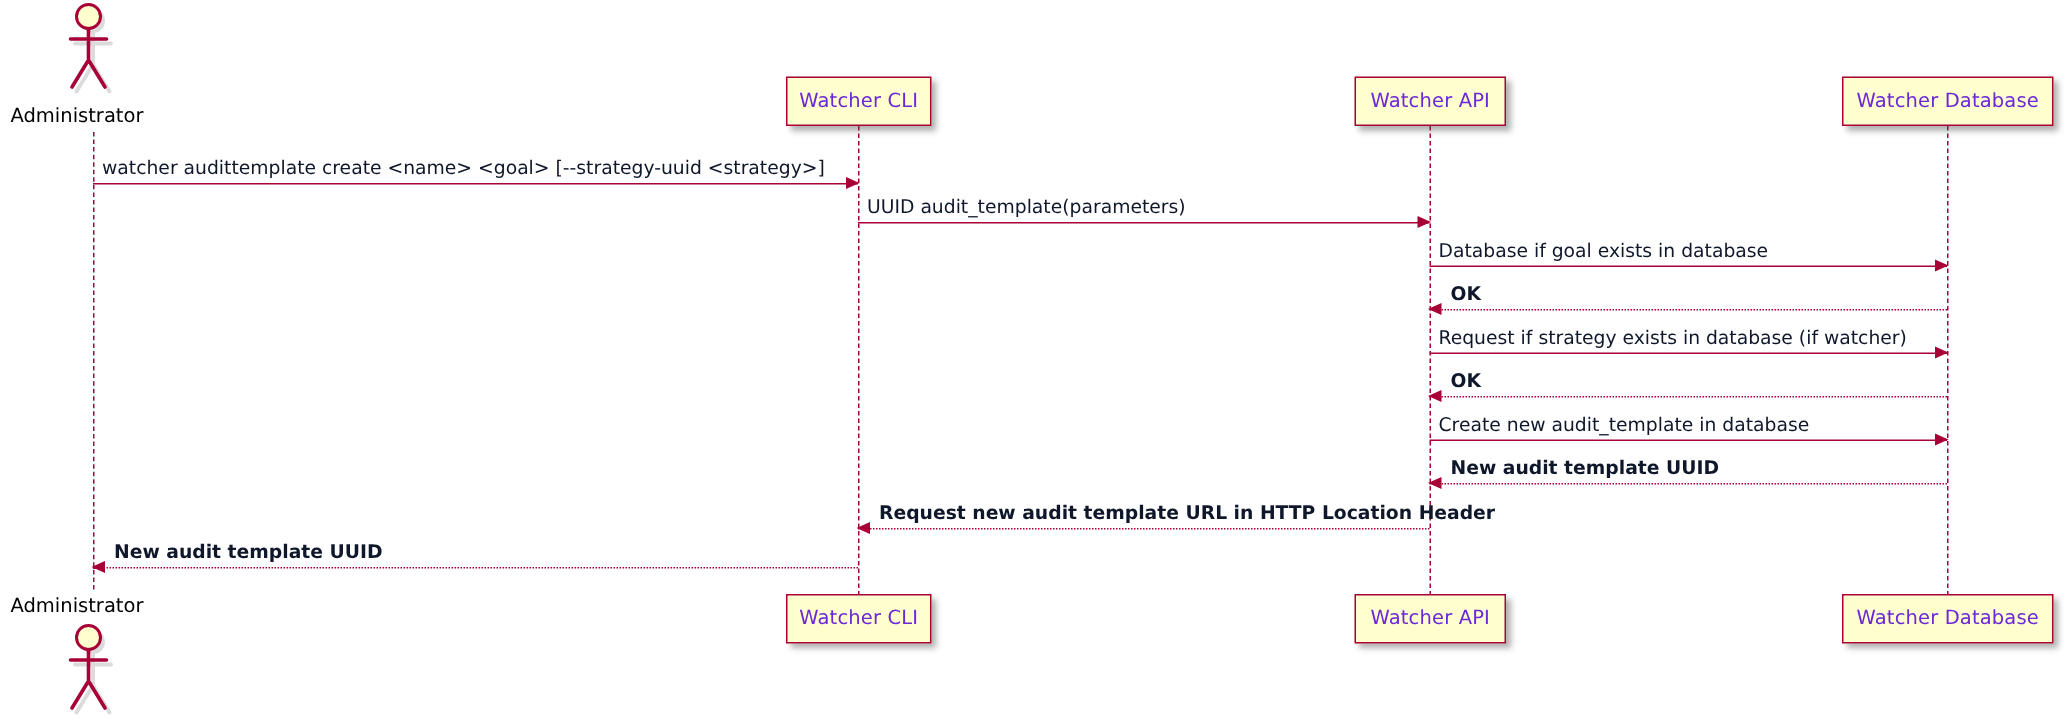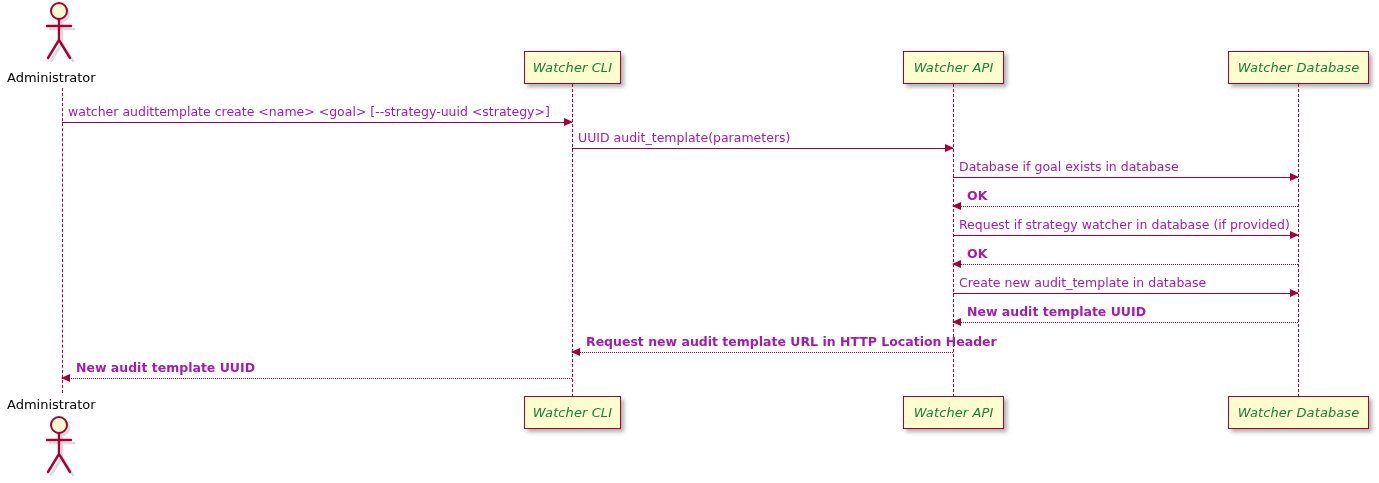--- a/index.html
+++ b/index.html
@@ -18,30 +18,29 @@
     overflow: hidden;
     padding-left: 28px;
   }
 
   
   .pbox {
     position: absolute;
     box-sizing: border-box;
     background: #FEFECE;
     border: 1.5px solid #A80036;
-    color: #15803d;
+    color: #6d28d9;
     font-size: 13px;
     line-height: 1;
     display: flex;
     align-items: center;
     justify-content: center;
     white-space: nowrap;
     box-shadow: 3px 3px 4px rgba(80,80,80,0.45);
     letter-spacing: .1px;
-    font-style: italic;
   }
 
   
   .lifeline {
     position: absolute;
     width: 0;
     border-left: 1px dashed #A80036;
   }
 
   
@@ -87,21 +86,21 @@
   .msg.to-left .head {
     left: -1px;
     border-top: 4.5px solid transparent;
     border-bottom: 4.5px solid transparent;
     border-right: 9px solid #A80036;
   }
   .msg .label {
     position: absolute;
     bottom: 4px;
     font-size: 12.5px;
-    color: #a21caf;
+    color: #0f172a;
     white-space: nowrap;
     line-height: 1;
   }
   .msg.to-right .label { left: 6px; }
   .msg.to-left  .label { left: 14px; font-weight: bold; }
 </style>
 </head>
 <body>
 
 <div id="diagram">
@@ -175,21 +174,21 @@
 
   <div class="msg to-left dotted" style="left:953px; width:345px; top:206px;">
     <div class="line"></div>
     <div class="head"></div>
     <div class="label">OK</div>
   </div>
 
   <div class="msg to-right" style="left:953px; width:345px; top:235px;">
     <div class="line"></div>
     <div class="head"></div>
-    <div class="label">Request if strategy watcher in database (if provided)</div>
+    <div class="label">Request if strategy exists in database (if watcher)</div>
   </div>
 
   <div class="msg to-left dotted" style="left:953px; width:345px; top:264px;">
     <div class="line"></div>
     <div class="head"></div>
     <div class="label">OK</div>
   </div>
 
   <div class="msg to-right" style="left:953px; width:345px; top:293px;">
     <div class="line"></div>

